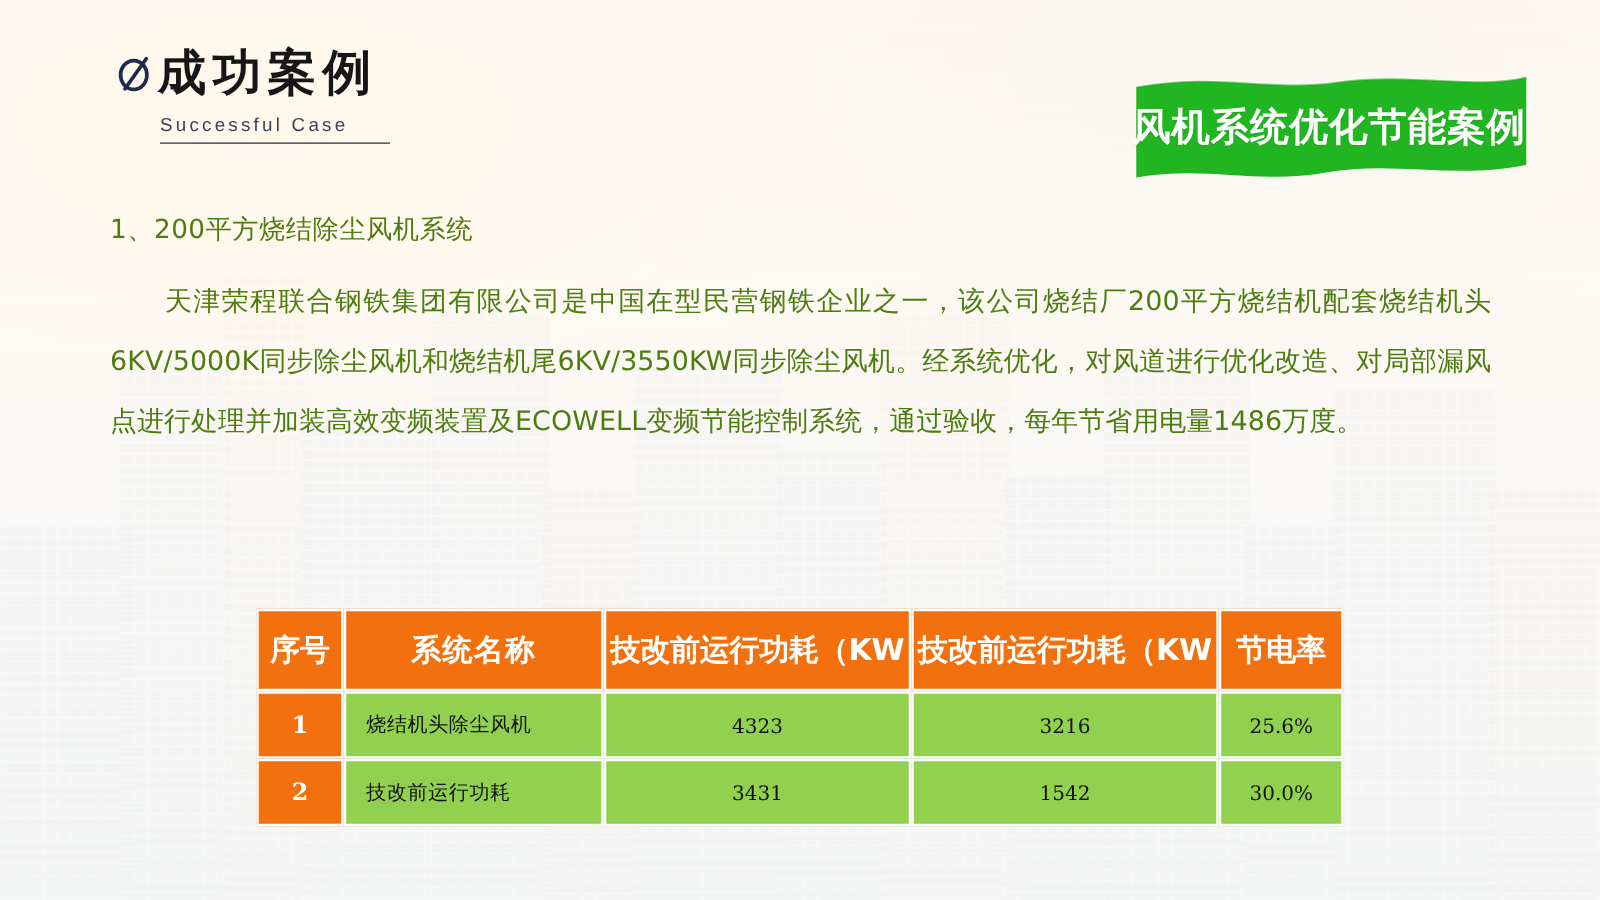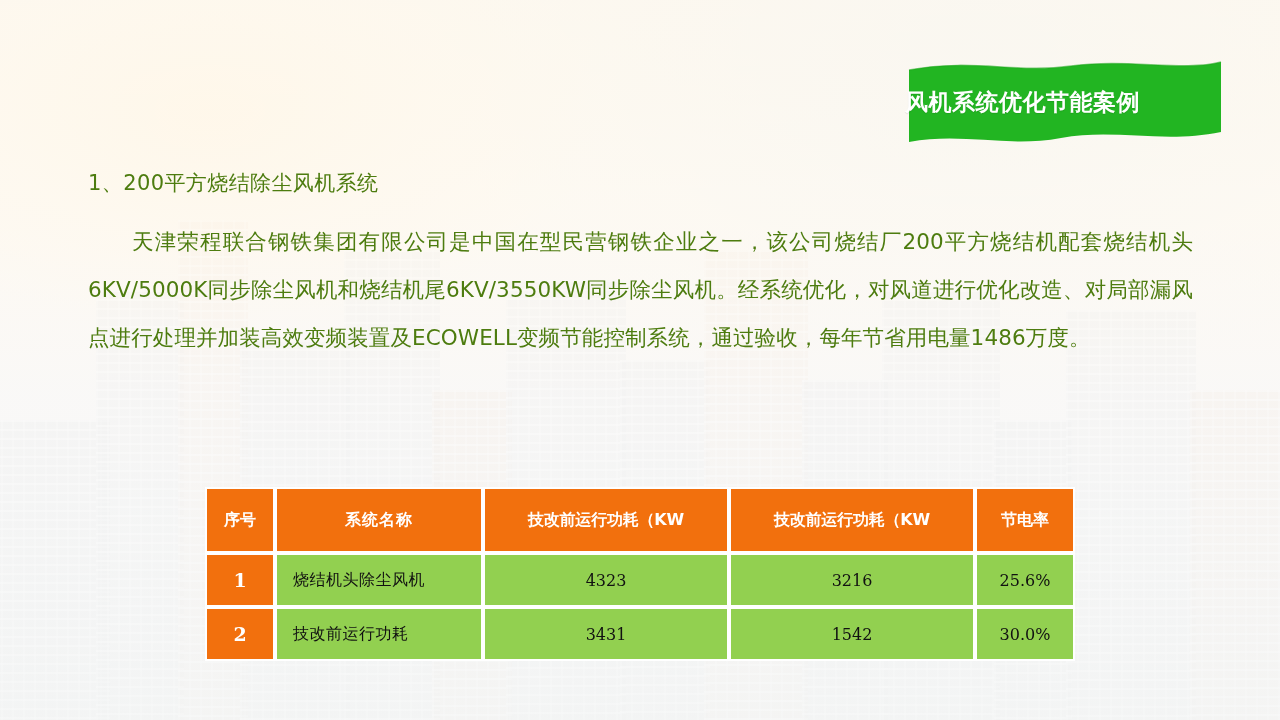--- a/index.html
+++ b/index.html
@@ -129,22 +129,23 @@
     top: 58px;
     width: 320px;
     height: 88px;
   }
   .ribbon svg { display: block; width: 100%; height: 100%; }
   .ribbon-label {
     position: absolute;
     left: 0; right: 4px;
     top: 50%;
     transform: translateY(-50%);
-    font-family: "DejaVu Sans", sans-serif;
-    font-size: 23px;
+    text-align: center;
+    font-family: "DejaVu Sans", sans-serif;
+    font-size: 31px;
     font-weight: 700;
     color: #ffffff;
     letter-spacing: 0.5px;
     white-space: nowrap;
     text-shadow: 0 1px 1px rgba(0,0,0,0.10);
   }
 
   
   .body-copy {
     position: absolute;
@@ -188,21 +189,21 @@
     padding: 0;
     overflow: hidden;
     white-space: nowrap;
   }
 
   .data-table thead th {
     background: #F2700D;
     color: #ffffff;
     height: 66px;
     font-weight: 700;
-    font-size: 16px;
+    font-size: 24px;
     text-align: center;
     vertical-align: middle;
     font-family: "DejaVu Sans", sans-serif;
   }
 
   
   th.kai {
     font-family: "DejaVu Serif", serif;
     font-weight: 400;
     font-size: 19px;
@@ -260,20 +261,31 @@
     <div class="bld warm" style="left:704px;  width:104px; height:470px;"></div>
     <div class="bld" style="left:802px;  width:86px;  height:340px;"></div>
     <div class="bld" style="left:882px;  width:118px; height:430px;"></div>
     <div class="bld" style="left:994px;  width:78px;  height:300px;"></div>
     <div class="bld" style="left:1066px; width:130px; height:410px;"></div>
     <div class="bld warm" style="left:1190px; width:100px; height:330px;"></div>
   </div>
 
   <div class="bg-layer bg-haze"></div>
 
+  <div class="title-block">
+    <div class="title-row">
+      <svg class="logo-mark" viewBox="0 0 30 34">
+        <ellipse cx="15" cy="18" rx="10.5" ry="11.5" fill="none" stroke="#1F2A50" stroke-width="3"></ellipse>
+        <line x1="25" y1="5" x2="8" y2="29" stroke="#1F2A50" stroke-width="3" stroke-linecap="round"></line>
+      </svg>
+      <div class="title-main">成功案例</div>
+    </div>
+    <div class="title-sub">Successful Case</div>
+    <div class="title-rule"></div>
+  </div>
 
   <div class="ribbon">
     <svg viewBox="0 0 320 88" preserveAspectRatio="none">
       <path d="M4,12
                C 70,0 110,16 166,8
                C 222,0 278,14 316,4
                L 316,74
                C 258,86 210,70 156,80
                C 102,90 58,74 4,84
                Z" fill="#22B522"></path>

